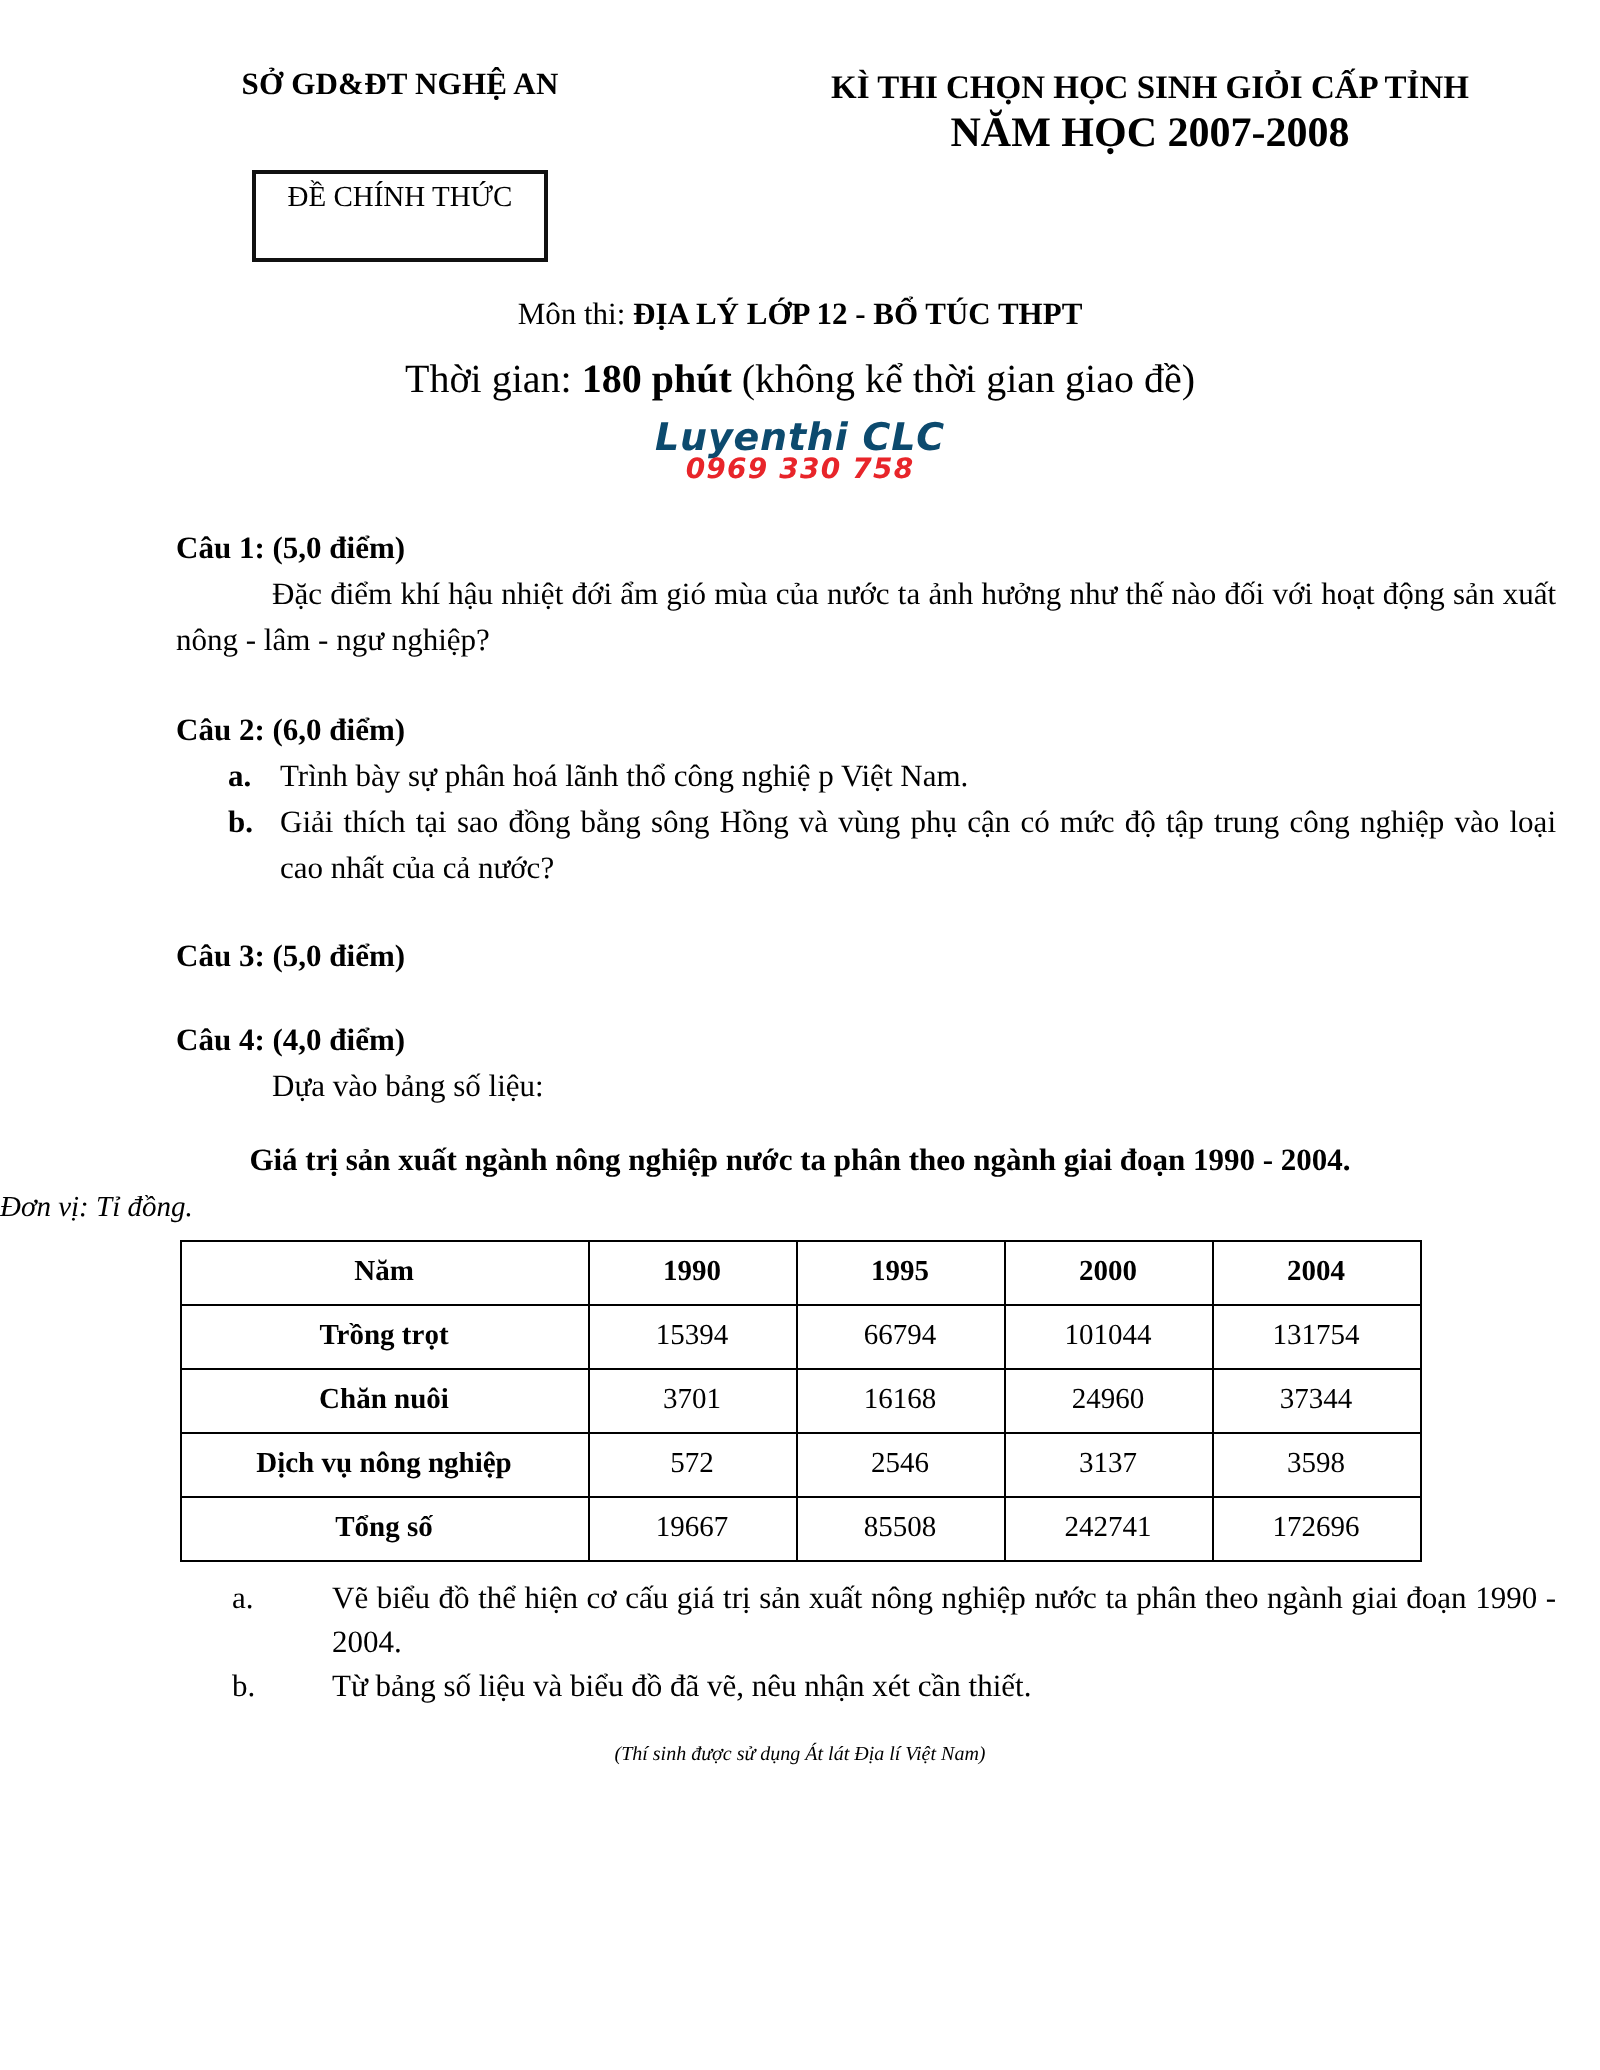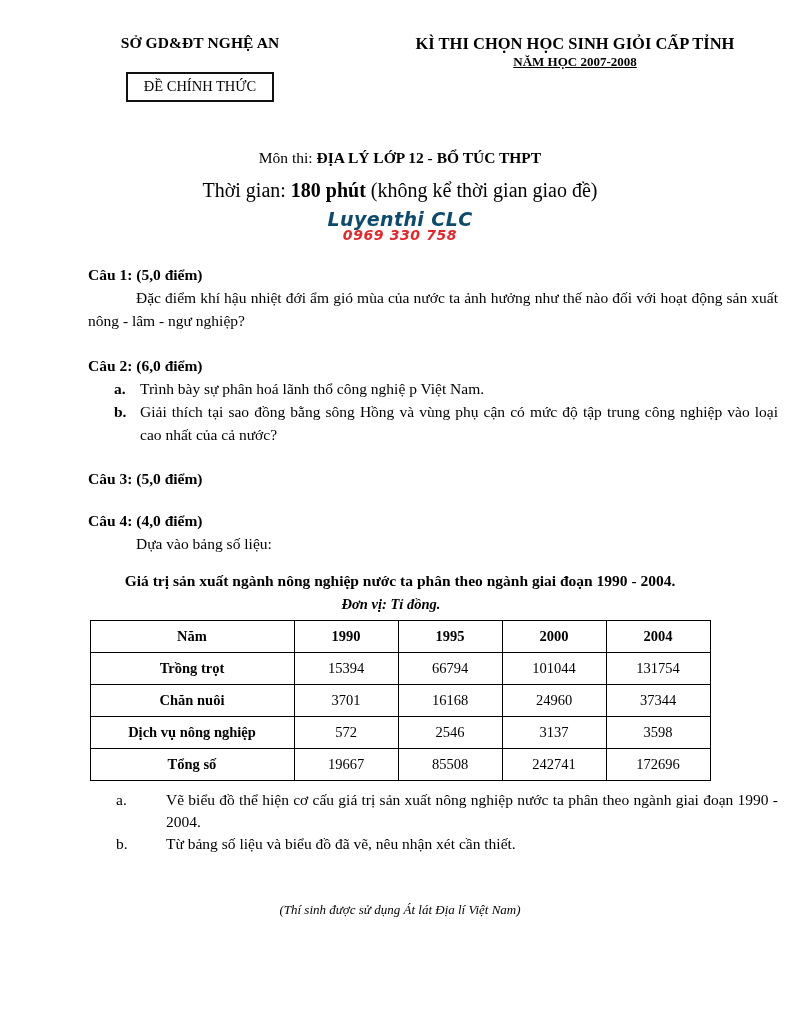--- a/index.html
+++ b/index.html
@@ -37,45 +37,44 @@
     text-align: center;
   }
   .office-name {
     font-size: 15.5px;
     font-weight: bold;
     letter-spacing: .1px;
     white-space: nowrap;
   }
   .official-box {
     display: inline-block;
-    margin-top: 20px;
-    padding: 5px 16px 6px 16px;
+    margin-top: 33px;
+    padding: 5px 16px 22px 16px;
     border: 2px solid #111;
     font-size: 14.5px;
     line-height: 1.05;
     white-space: nowrap;
   }
   .exam-block {
     position: absolute;
     left: 360px;
     top: 6px;
     width: 430px;
     text-align: center;
   }
   .exam-title {
     font-size: 16.5px;
     font-weight: bold;
     line-height: 1.22;
     white-space: nowrap;
   }
   .exam-year {
-    font-size: 13px;
+    font-size: 21px;
     font-weight: bold;
     line-height: 1.22;
-    text-decoration: underline;
   }
 
   
   .subject-line {
     text-align: center;
     font-size: 15.5px;
     margin-top: 6px;
   }
   .subject-line .label { font-weight: normal; }
   .subject-line .value { font-weight: bold; }
@@ -154,24 +153,23 @@
   .table-title {
     font-size: 15.5px;
     font-weight: bold;
     text-align: center;
     margin-top: 16px;
     margin-bottom: 6px;
   }
   .unit-line {
     font-size: 14.5px;
     font-style: italic;
-    text-align: center;
+    text-align: left;
     margin-right: 18px;
     margin-bottom: 7px;
-    font-weight: bold;
   }
   table.data-table {
     border-collapse: collapse;
     width: 620px;
     margin: 0 auto;
     table-layout: fixed;
   }
   table.data-table td {
     border: 1.4px solid #000;
     height: 31px;
@@ -207,23 +205,23 @@
     text-align: justify;
   }
   ol.plain-list > li .marker {
     position: absolute;
     left: 28px;
     top: 0;
   }
 
   .footer-note {
     text-align: center;
-    font-size: 13px;
+    font-size: 10px;
     font-style: italic;
-    margin-top: 46px;
+    margin-top: 16px;
   }
 </style>
 </head>
 <body>
 
 <div class="page">
 
   <div class="header">
 
     <div class="office-block">

